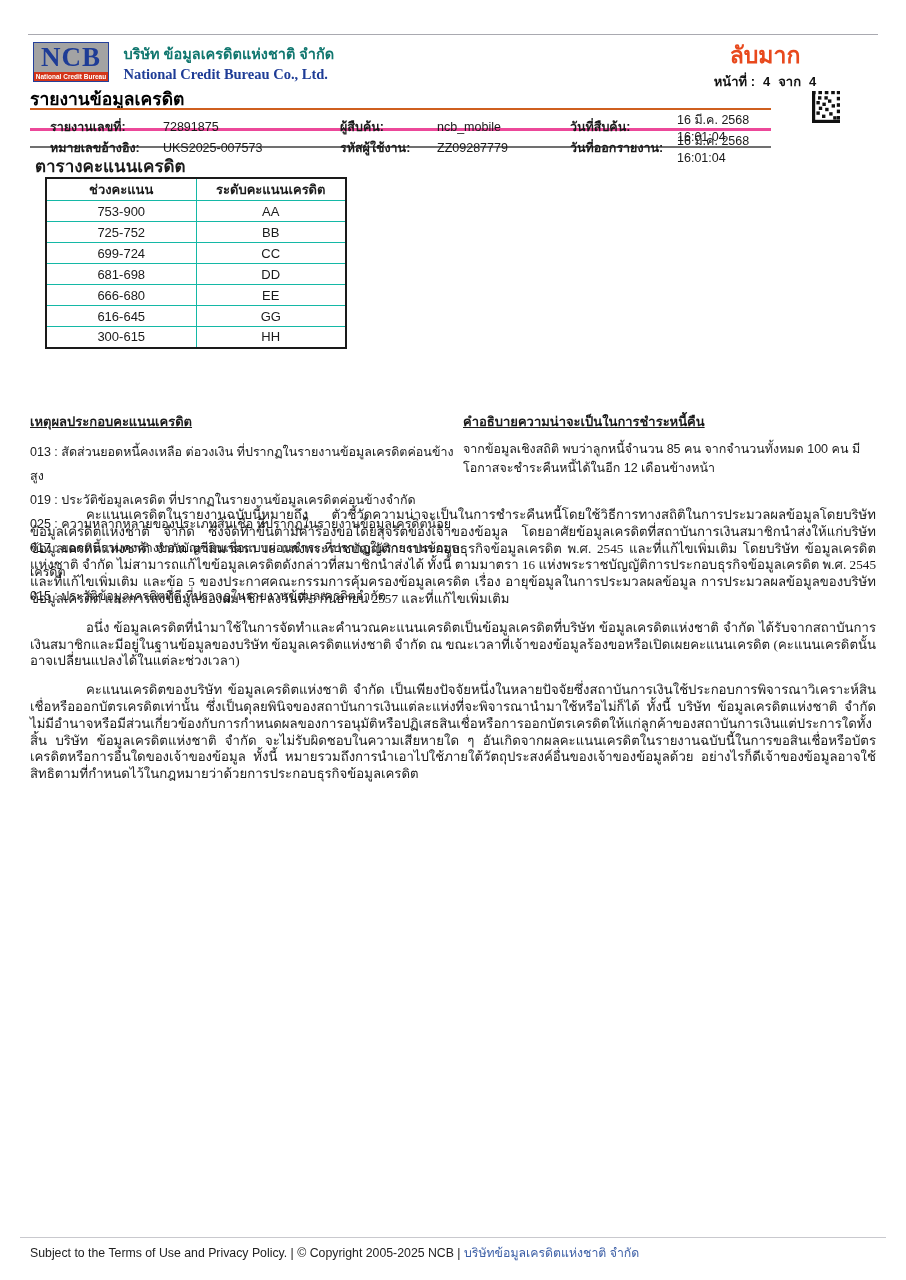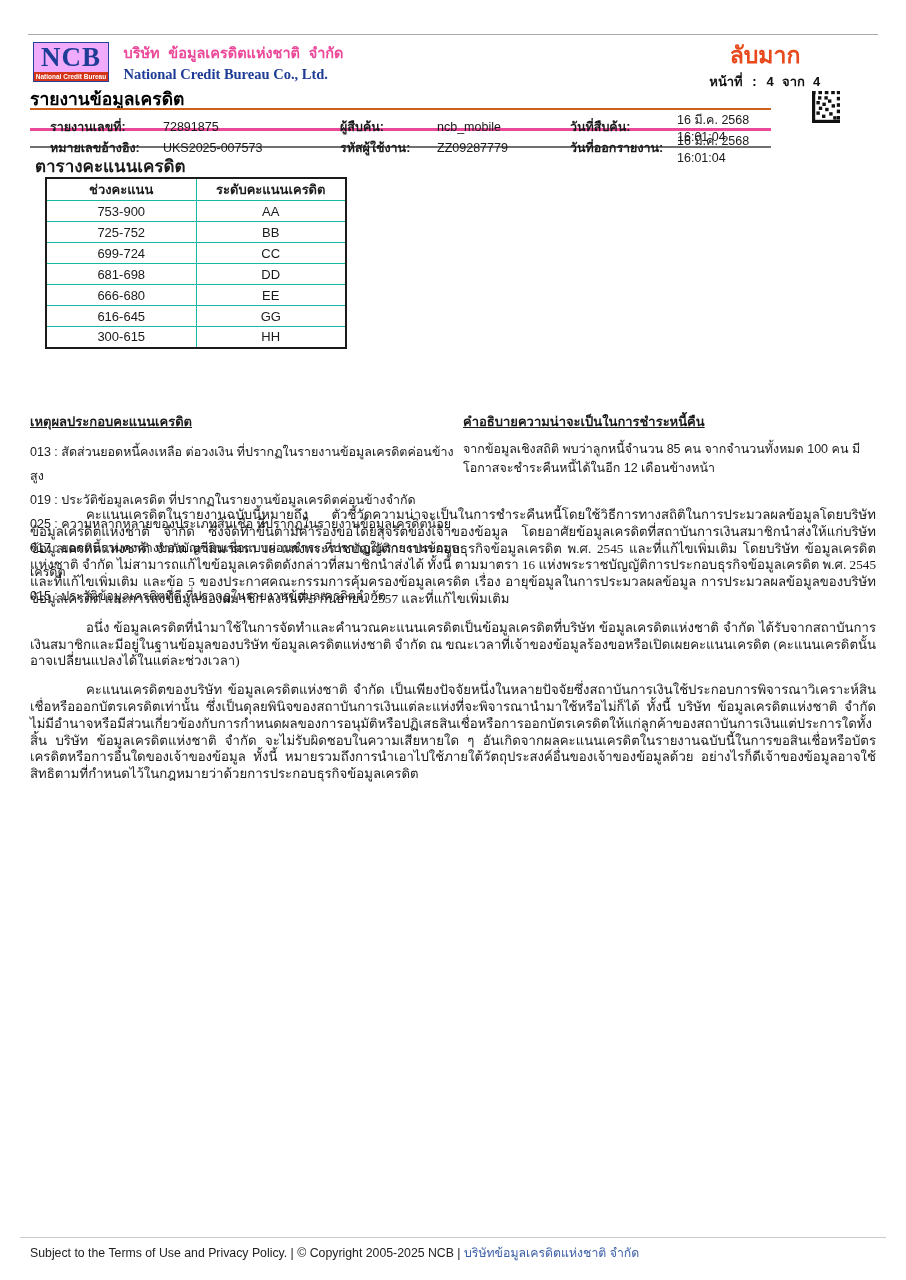--- a/index.html
+++ b/index.html
@@ -6,31 +6,31 @@
   html,body { background:#ffffff; }
   .page {
     position:relative; width:906px; height:1280px; background:#fff;
     font-family:"Liberation Sans","DejaVu Sans",sans-serif; color:#1a1a1a;
     overflow:hidden; margin:0 auto;
   }
   .top-hairline { position:absolute; top:34px; left:28px; right:28px; border-top:1px solid #a9a9b0; }
 
   
   .header-row { position:absolute; top:42px; left:33px; right:30px; }
-  .logo-box { display:inline-block; vertical-align:top; width:76px; border:1px solid #24409b; background:#f0abfc; }
+  .logo-box { display:inline-block; vertical-align:top; width:76px; border:1px solid #24409b; background:#a3a3a3; }
   .logo-ncb { font-family:"Liberation Serif","DejaVu Serif",serif; font-weight:bold; font-size:27px; line-height:29px; color:#1e3c96; text-align:center; letter-spacing:1px; }
   .logo-banner { background:#d43418; color:#fff; font-size:6.5px; line-height:9px; text-align:center; font-weight:bold; white-space:nowrap; overflow:hidden; }
   .company-names { display:inline-block; vertical-align:top; margin-left:10px; padding-top:2px; }
-  .company-th { color:#ec4899; font-size:14.5px; font-weight:bold; line-height:20px;font-family:Liberation Mono, monospace; }
+  .company-th { color:#0f766e; font-size:14.5px; font-weight:bold; line-height:20px; }
   .company-en { color:#1e3c96; font-size:14.5px; font-weight:bold; line-height:20px; font-family:"Liberation Serif","DejaVu Serif",serif; }
 
   .confidential-block { position:absolute; top:0; left:657px; width:150px; text-align:center; }
   .confidential { font-size:23px; font-weight:bold; color:#e8491d; line-height:26px; }
   .page-line { font-size:13px; font-weight:bold; color:#111; margin-top:3px; }
-  .page-line span { margin:8px 4px;font-family:Liberation Mono, monospace; }
+  .page-line span { margin:8px 4px; }
 
   
   .report-title { position:absolute; top:85px; left:30px; font-size:17.5px; font-weight:bold; color:#000; }
   .info-block { position:absolute; top:108px; left:30px; width:741px; border-top:2px solid #cf5f1f; border-bottom:2px solid #707070; }
   .info-row { display:grid; grid-template-columns:133px 157px 117px 113px 127px 1fr; align-items:center; height:18px; font-size:12.5px; }
   .info-row + .info-row { border-top:3px solid #ec4899; }
   .info-label { font-weight:bold;margin-left:20px; }
   .info-value { }
 
   .barcode { position:absolute; top:91px; left:812px; width:28px; height:32px; }

